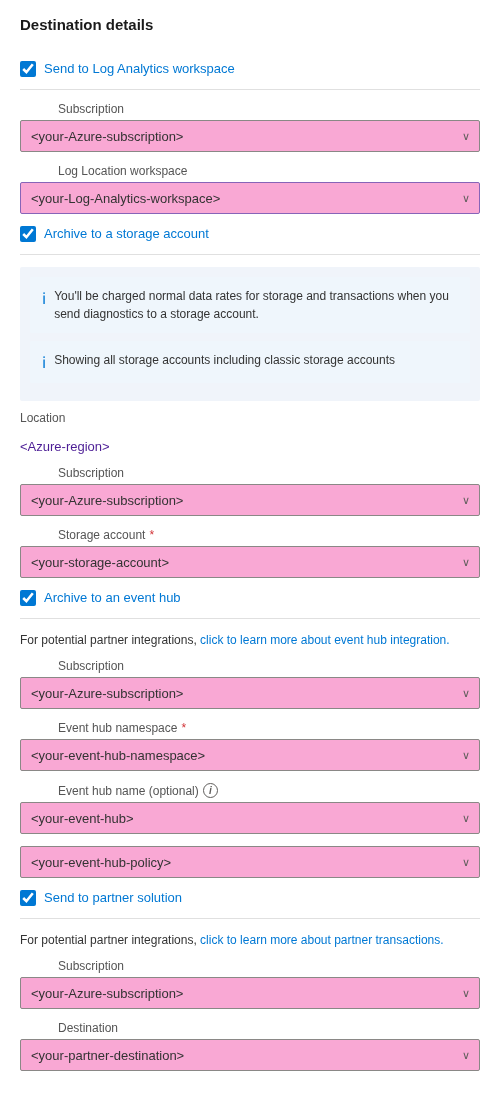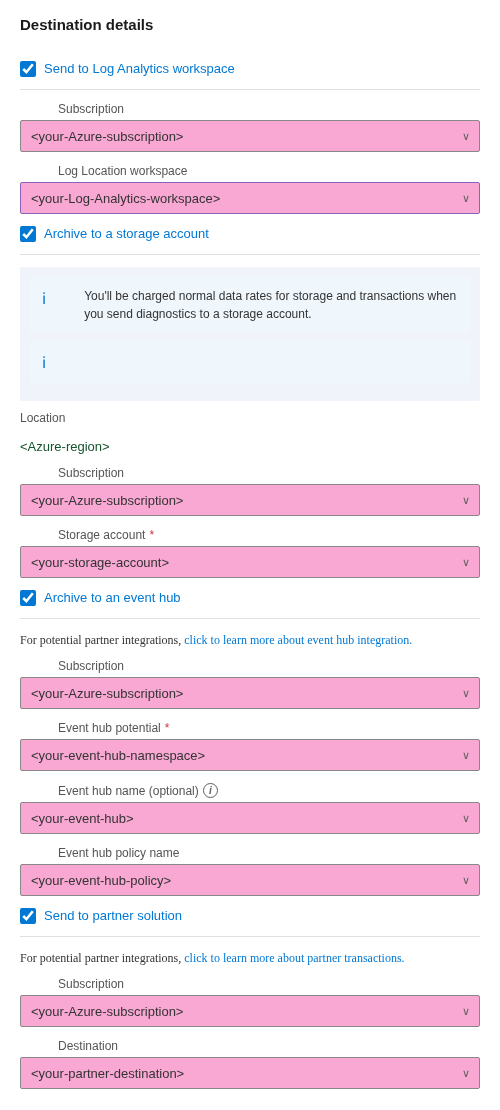--- a/index.html
+++ b/index.html
@@ -96,44 +96,42 @@
     .info-icon {
       color: #0078d4;
       font-size: 16px;
       flex-shrink: 0;
       margin-top: 0px;
     }
     .info-text {
       font-size: 12px;
       color: #333;
       line-height: 1.5;
-      margin-left: 30px;
     }
     .info-boxes-container {
       background: #f0f4fa;
       padding: 10px;
       margin-bottom: 10px;
       border-radius: 2px;
     }
     .location-value {
       font-size: 13px;
-      color: #14532d;
+      color: #4c1d95;
       margin-bottom: 10px;
     }
     .location-label {
       font-size: 12px;
       color: #555;
       margin-bottom: 14px;
     }
     .partner-text {
       font-size: 12px;
       color: #333;
       margin-bottom: 10px;
       line-height: 1.5;
-      font-family: Liberation Serif, serif;
     }
     .partner-link {
       color: #0078d4;
       text-decoration: none;
       cursor: pointer;
     }
     .info-icon-circle {
       display: inline-flex;
       align-items: center;
       justify-content: center;
@@ -194,20 +192,21 @@
 
 <hr class="section-divider">
 
 <div class="info-boxes-container">
   <div class="info-box">
     <span class="info-icon">ℹ</span>
     <span class="info-text">You'll be charged normal data rates for storage and transactions when you send diagnostics to a storage account.</span>
   </div>
   <div class="info-box">
     <span class="info-icon">ℹ</span>
+    <span class="info-text">Showing all storage accounts including classic storage accounts</span>
   </div>
 </div>
 
 <div class="field-group">
   <div class="location-label">Location</div>
   <div class="location-value">&lt;Azure-region&gt;</div>
 </div>
 
 <div class="field-group">
   <div class="field-label">Subscription</div>
@@ -250,21 +249,21 @@
   <div class="select-wrapper">
     <select class="select-control">
       <option value="&lt;your-Azure-subscription&gt;">&lt;your-Azure-subscription&gt;</option>
     </select>
     <span class="chevron-icon">∨</span>
   </div>
 </div>
 
 <div class="field-group">
   <div class="field-label">
-    <span>Event hub potential</span>
+    <span>Event hub namespace</span>
     <span class="required">*</span>
   </div>
   <div class="select-wrapper">
     <select class="select-control">
       <option value="&lt;your-event-hub-namespace&gt;">&lt;your-event-hub-namespace&gt;</option>
     </select>
     <span class="chevron-icon">∨</span>
   </div>
 </div>
 
@@ -275,21 +274,20 @@
   </div>
   <div class="select-wrapper">
     <select class="select-control">
       <option value="&lt;your-event-hub&gt;">&lt;your-event-hub&gt;</option>
     </select>
     <span class="chevron-icon">∨</span>
   </div>
 </div>
 
 <div class="field-group">
-  <div class="field-label">Event hub policy name</div>
   <div class="select-wrapper">
     <select class="select-control">
       <option value="&lt;your-event-hub-policy&gt;">&lt;your-event-hub-policy&gt;</option>
     </select>
     <span class="chevron-icon">∨</span>
   </div>
 </div>
 
 <div class="section-block">
   <div class="checkbox-row">

